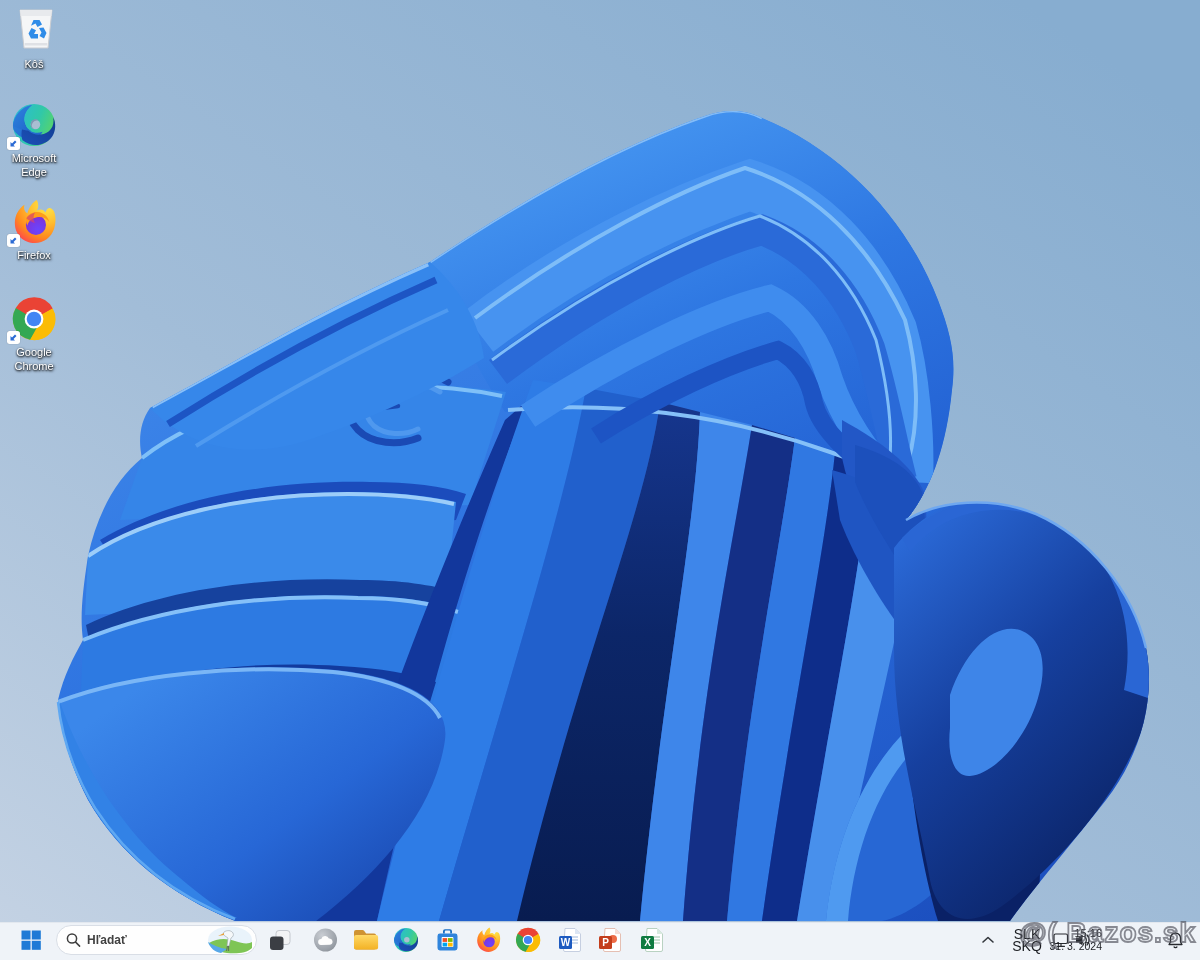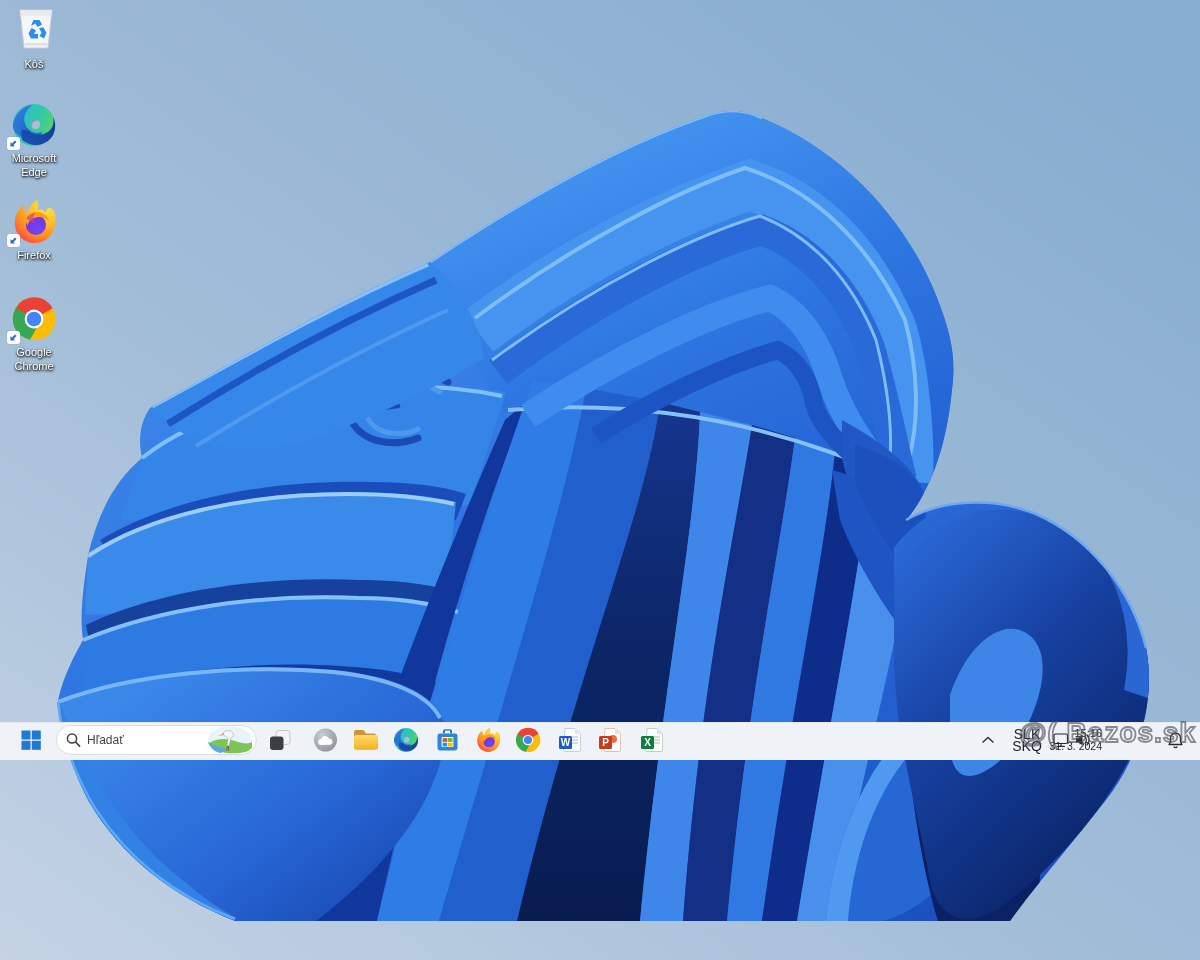--- a/index.html
+++ b/index.html
@@ -1,16 +1,16 @@
 <!DOCTYPE html>
 <html><head>
 <meta charset="utf-8">
 <style>
 html,body{margin:0;padding:0;width:1200px;height:960px;overflow:hidden;font-family:"Liberation Sans",sans-serif;}
-#desktop{position:relative;width:1200px;height:760px;background:#8b5cf6;}
+#desktop{position:relative;width:1200px;height:960px;background:#8b5cf6;}
 #wall{position:absolute;left:0;top:0;}
 .dicon{position:absolute;width:76px;text-align:center;color:#fff;font-size:11px;line-height:13.5px;
   text-shadow:0 1px 2px rgba(0,0,0,.95),1px 1px 3px rgba(0,0,0,.8);}
 .dicon .ic{position:relative;width:48px;height:46px;margin:0 auto 4px auto;}
 .badge{position:absolute;left:-3px;bottom:-2px;width:13px;height:13px;background:#fff;border-radius:2.5px;box-shadow:0 0 1px rgba(0,0,0,.4);}
 #taskbar{position:absolute;left:0;bottom:0;width:1200px;height:38px;background:#eff3f8;border-top:1px solid #e3e8ef;box-sizing:border-box;}
 .ti{position:absolute;top:47%;transform:translateY(-50%);}
 #watermark{position:absolute;right:4px;bottom:11px;font-size:28px;font-weight:bold;
   color:transparent;-webkit-text-stroke:1.8px rgba(80,82,92,0.66);white-space:nowrap;letter-spacing:1px;margin-left:11px;}
 </style>
@@ -251,21 +251,21 @@
         <rect x="10.8" y="0.5" width="9" height="9" fill="#1f7ad6"></rect>
  <rect x="0.5" y="10.8" width="9" height="9" fill="#1f7ad6"></rect>
         <rect x="10.8" y="10.8" width="9" height="9" fill="#1f7ad6"></rect>
 </svg>
 
 <div class="ti" style="left:56px;width:201px;height:30px;background:#fefefe;border:1px solid #d9dee6;border-radius:16px;box-sizing:border-box;"></div>
 <svg class="ti" style="left:66px;" width="15" height="15" viewBox="0 0 15 15">
  <circle cx="6" cy="6" r="4.6" fill="none" stroke="#3f3f3f" stroke-width="1.5"></circle>
  <line x1="9.6" y1="9.6" x2="13.6" y2="13.6" stroke="#3f3f3f" stroke-width="1.5" stroke-linecap="round"></line>
 </svg>
-<div class="ti" style="left:87px;font-size:12px;color:#414141;">Hľadať</div>
+<div class="ti" style="left:87px;font-size:12px;color:#414141;font-weight:bold;">Hľadať</div>
 
 <svg class="ti" style="left:207px;" width="46" height="28" viewBox="0 0 46 28">
  <ellipse cx="23" cy="14" rx="22" ry="13.5" fill="#e9f3fb"></ellipse>
  <path d="M2,17 C10,12 20,12 28,15 C36,18 42,18 45,16 L45,22 C40,27 30,28 20,27 C12,26 4,23 2,17 Z" fill="#7ec555"></path>
  <path d="M1,16 C6,19 12,22 20,23 L14,27 C8,26 3,22 1,16 Z" fill="#58a8e8"></path>
  <path d="M17,6 C20,4 24,4 26,7 C27,9 26,11 24,12 L22,20 L20,20 L21,12 L18,10 C16,9 16,7 17,6 Z" fill="#f5f8fa" stroke="#9aa4ac" stroke-width="0.6"></path>
  <path d="M17,7 L11,10 L17,9 Z" fill="#e8a13c"></path>
  <line x1="21.6" y1="20" x2="21.6" y2="25" stroke="#555" stroke-width="0.8"></line>
  <line x1="20.4" y1="20" x2="19.6" y2="25" stroke="#555" stroke-width="0.8"></line>
 </svg>

